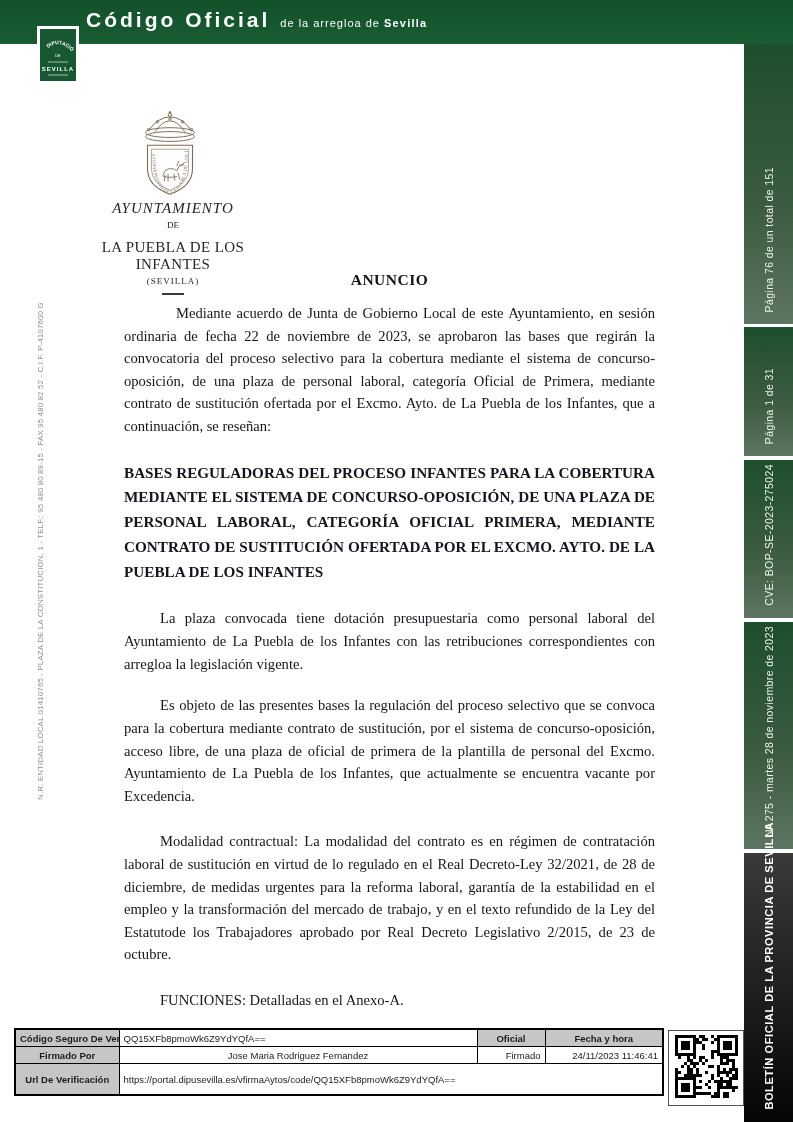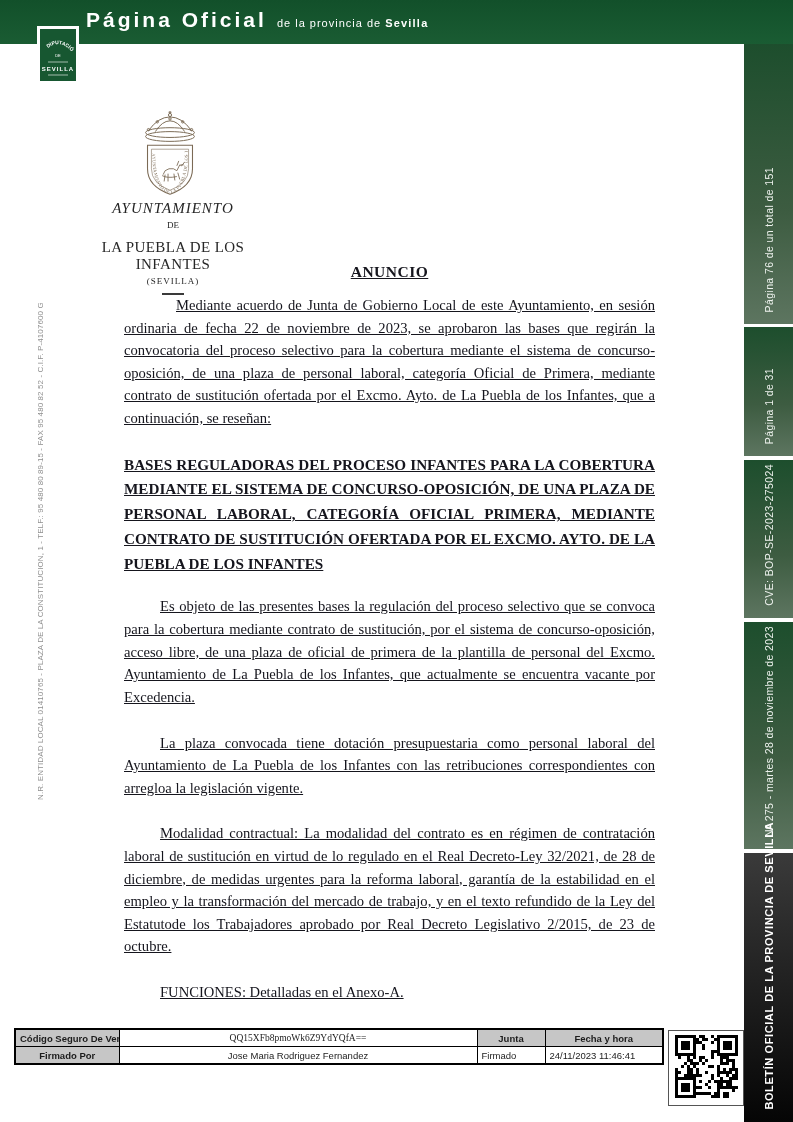--- a/index.html
+++ b/index.html
@@ -37,50 +37,50 @@
   .crest{position:absolute;left:126px;top:110px;}
   .muni{position:absolute;left:68px;top:200px;width:210px;text-align:center;
     font-family:"Liberation Serif",serif;color:#262626;}
   .muni .l1{font-size:15px;letter-spacing:1px;font-style:italic;}
   .muni .l2{font-size:9px;margin-top:3px;}
   .muni .l3{font-size:15px;letter-spacing:0.4px;margin-top:9px;}
   .muni .l4{font-size:9px;letter-spacing:1px;margin-top:3px;}
   .muni .rule{width:22px;border-top:2px solid #3a3a3a;margin:7px auto 0;}
 
   
-  .doc{position:absolute;left:116px;top:263px;width:547px;
-    font-family:"Liberation Serif",serif;color:#15151d;text-decoration:underline;}
+  .doc{position:absolute;left:116px;top:271px;width:547px;
+    font-family:"Liberation Serif",serif;color:#15151d;}
   .doc h1{margin:0;text-align:center;font-size:15.5px;letter-spacing:0.5px;font-weight:bold;}
   .doc p{margin:8px;text-align:justify;font-size:14.6px;line-height:1.55;}
   .p-intro{margin-top:13px !important;text-indent:52px;}
   .indent{text-indent:36px;}
   .bases{margin-top:23px !important;font-weight:bold;font-size:15.2px !important;line-height:1.63 !important;}
   .base-primera{margin-top:27px !important;font-weight:bold;font-size:13.8px !important;}
   .sp1{margin-top:19px !important;}
   .sp2{margin-top:23px !important;}
 
   
   .sig-wrap{position:absolute;left:14px;top:1028px;}
   table.sig{border-collapse:collapse;table-layout:fixed;width:648px;border:2px solid #000;background:#fff;}
   table.sig td{border:1px solid #000;padding:0 4px;font-size:9.5px;height:16px;
     vertical-align:middle;overflow:hidden;white-space:nowrap;color:#1c1c1c;}
   td.lbl{background:#c6c6c6;font-weight:bold;text-align:center;}
-  td.mono{font-family:Liberation Serif, serif;font-size:9px;color:#4a4a4a;text-align:center;}
+  td.mono{font-family:Liberation Sans, sans-serif;font-size:9px;color:#4a4a4a;}
   td.val-left{text-align:center;}
-  td.val-center{text-align:left;}
+  td.val-center{text-align:right;}
   tr.tall td{height:30px;}
   .qr-box{position:absolute;left:654px;top:2px;width:74px;height:74px;border:1px solid #555;
     background:#fff;display:flex;align-items:center;justify-content:center;}
 </style>
 </head>
 <body>
 
 <div class="masthead">
   <div class="masthead-title">
-    <span>Página Oficial</span><span class="masthead-sub"><span>de la provincia de</span> <b>Sevilla</b></span>
+    <span>Código Oficial</span><span class="masthead-sub"><span>de la arregloa de</span> <b>Sevilla</b></span>
   </div>
 </div>
 <div class="logo">
   <div class="logo-inner">
     <svg width="36" height="52" viewBox="0 0 36 52">
       <defs>
           <path id="logoArc" d="M5,22 Q18,8 31,22" fill="none"></path>
         </defs>
       <text font-family="Liberation Sans, sans-serif" font-size="5" fill="#ffffff" font-weight="bold">
         <textPath href="#logoArc" startOffset="4">DIPUTACIÓN</textPath>
@@ -150,46 +150,50 @@
   <div class="l2">DE</div>
   <div class="l3">LA PUEBLA DE LOS INFANTES</div>
   <div class="l4">(SEVILLA)</div>
   <div class="rule"></div>
 </div>
 
 <div class="doc">
   <h1>ANUNCIO</h1>
   <p class="p-intro">Mediante acuerdo de Junta de Gobierno Local de este Ayuntamiento, en sesión ordinaria de fecha 22 de noviembre de 2023, se aprobaron las bases que regirán la convocatoria del proceso selectivo para la cobertura mediante el sistema de concurso-oposición, de una plaza de personal laboral, categoría Oficial de Primera, mediante contrato de sustitución ofertada por el Excmo. Ayto. de La Puebla de los Infantes, que a continuación, se reseñan:</p>
   <p class="bases">BASES REGULADORAS DEL PROCESO INFANTES PARA LA COBERTURA MEDIANTE EL SISTEMA DE CONCURSO-OPOSICIÓN, DE UNA PLAZA DE PERSONAL LABORAL, CATEGORÍA OFICIAL PRIMERA, MEDIANTE CONTRATO DE SUSTITUCIÓN OFERTADA POR EL EXCMO. AYTO. DE LA PUEBLA DE LOS INFANTES</p>
+  <p class="indent sp2">La plaza convocada tiene dotación presupuestaria como personal laboral del Ayuntamiento de La Puebla de los Infantes con las retribuciones correspondientes con arregloa la legislación vigente.</p>
   <p class="indent sp1">Es objeto de las presentes bases la regulación del proceso selectivo que se convoca para la cobertura mediante contrato de sustitución, por el sistema de concurso-oposición, acceso libre, de una plaza de oficial de primera de la plantilla de personal del Excmo. Ayuntamiento de La Puebla de los Infantes, que actualmente se encuentra vacante por Excedencia.</p>
-  <p class="indent sp2">La plaza convocada tiene dotación presupuestaria como personal laboral del Ayuntamiento de La Puebla de los Infantes con las retribuciones correspondientes con arregloa la legislación vigente.</p>
   <p class="indent sp2">Modalidad contractual: La modalidad del contrato es en régimen de contratación laboral de sustitución en virtud de lo regulado en el Real Decreto-Ley 32/2021, de 28 de diciembre, de medidas urgentes para la reforma laboral, garantía de la estabilidad en el empleo y la transformación del mercado de trabajo, y en el texto refundido de la Ley del Estatutode los Trabajadores aprobado por Real Decreto Legislativo 2/2015, de 23 de octubre.</p>
   <p class="indent sp2">FUNCIONES: Detalladas en el Anexo-A.</p>
 </div>
 
 <div class="sig-wrap">
   <table class="sig">
     <colgroup>
         <col style="width:104px">
         <col style="width:358px">
         <col style="width:68px">
         <col style="width:118px">
       </colgroup>
     <tbody>
         <tr>
       <td class="lbl">Código Seguro De Verificación:</td>
       <td class="mono">QQ15XFb8pmoWk6Z9YdYQfA==</td>
-      <td class="lbl">Junta</td>
+      <td class="lbl">Oficial</td>
       <td class="lbl">Fecha y hora</td>
     </tr>
     <tr>
       <td class="lbl">Firmado Por</td>
       <td class="val-left">Jose Maria Rodriguez Fernandez</td>
       <td class="val-center">Firmado</td>
       <td class="val-center">24/11/2023 11:46:41</td>
+    </tr>
+    <tr class="tall">
+      <td class="lbl">Url De Verificación</td>
+      <td class="mono" colspan="3">https://portal.dipusevilla.es/vfirmaAytos/code/QQ15XFb8pmoWk6Z9YdYQfA==</td>
     </tr>
   </tbody>
     </table>
   <div class="qr-box">
       <div id="qr"><svg xmlns="http://www.w3.org/2000/svg" width="63" height="63">
           <rect x="24" y="0" width="3" height="3" fill="#000"></rect>
           <rect x="27" y="0" width="3" height="3" fill="#000"></rect>
           <rect x="36" y="0" width="3" height="3" fill="#000"></rect>
           <rect x="21" y="3" width="3" height="3" fill="#000"></rect>
           <rect x="27" y="3" width="3" height="3" fill="#000"></rect>

